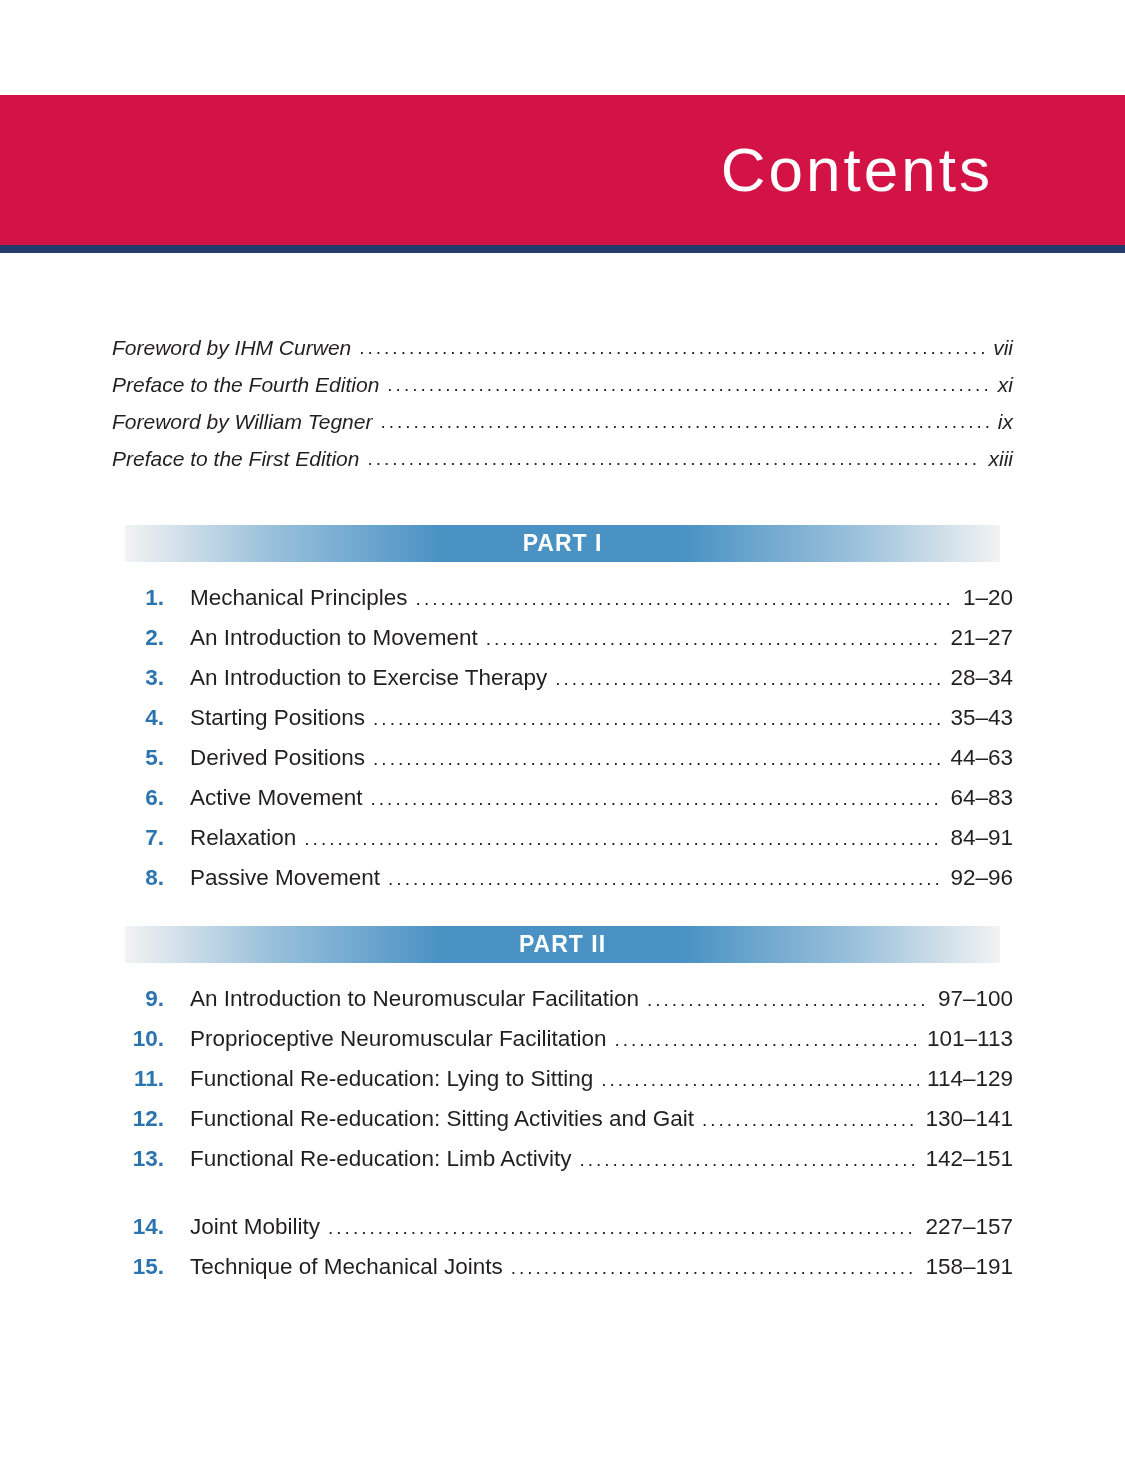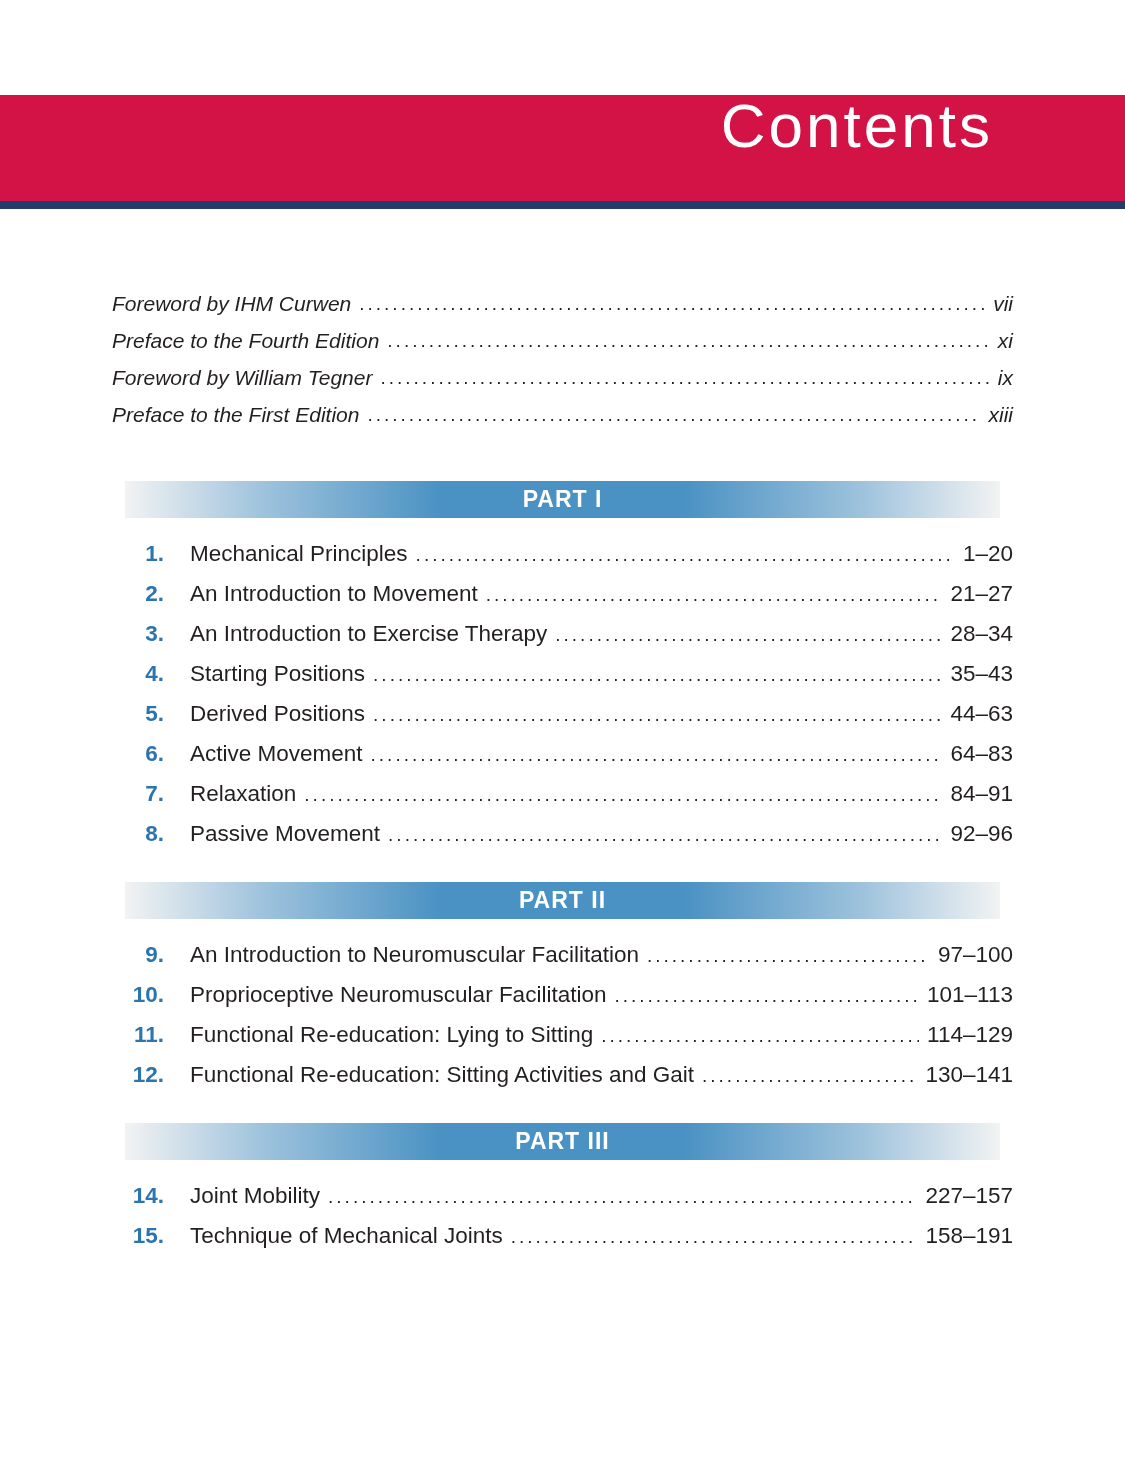--- a/index.html
+++ b/index.html
@@ -19,23 +19,24 @@
     background: #ffffff;
     font-family: "Liberation Sans", sans-serif;
     color: var(--text-color);
     overflow: hidden;
     position: relative;
   }
 
   
   .banner {
     margin-top: 95px;
-    height: 106px;
+    height: 150px;
     background: var(--banner-bg);
     display: flex;
+    align-items: center;
     justify-content: flex-end;
     padding-right: 132px;
   }
   .banner-title {
     color: #ffffff;
     font-size: 62px;
     font-weight: 300;
     letter-spacing: 3px;
     line-height: 1;
   }
@@ -255,27 +256,30 @@
     <span class="page">114–129</span>
   </div>
 
   <div class="ch-row">
     <span class="ch-num">12.</span>
     <span class="ch-title">Functional Re-education: Sitting Activities and Gait</span>
     <span class="leader"></span>
     <span class="page">130–141</span>
   </div>
 
+  <div class="ch-row">
+    <span class="ch-num">13.</span>
+    <span class="ch-title">Functional Re-education: Limb Activity</span>
+    <span class="leader"></span>
+    <span class="page">142–151</span>
+  </div>
 </div>
   </section>
 
   <section class="part">
-    <div class="part-bar">
-      <span class="part-label">PART III</span>
-    </div>
     <div class="chapters">
   <div class="ch-row">
     <span class="ch-num">14.</span>
     <span class="ch-title">Joint Mobility</span>
     <span class="leader"></span>
     <span class="page">227–157</span>
   </div>
 
   <div class="ch-row">
     <span class="ch-num">15.</span>

